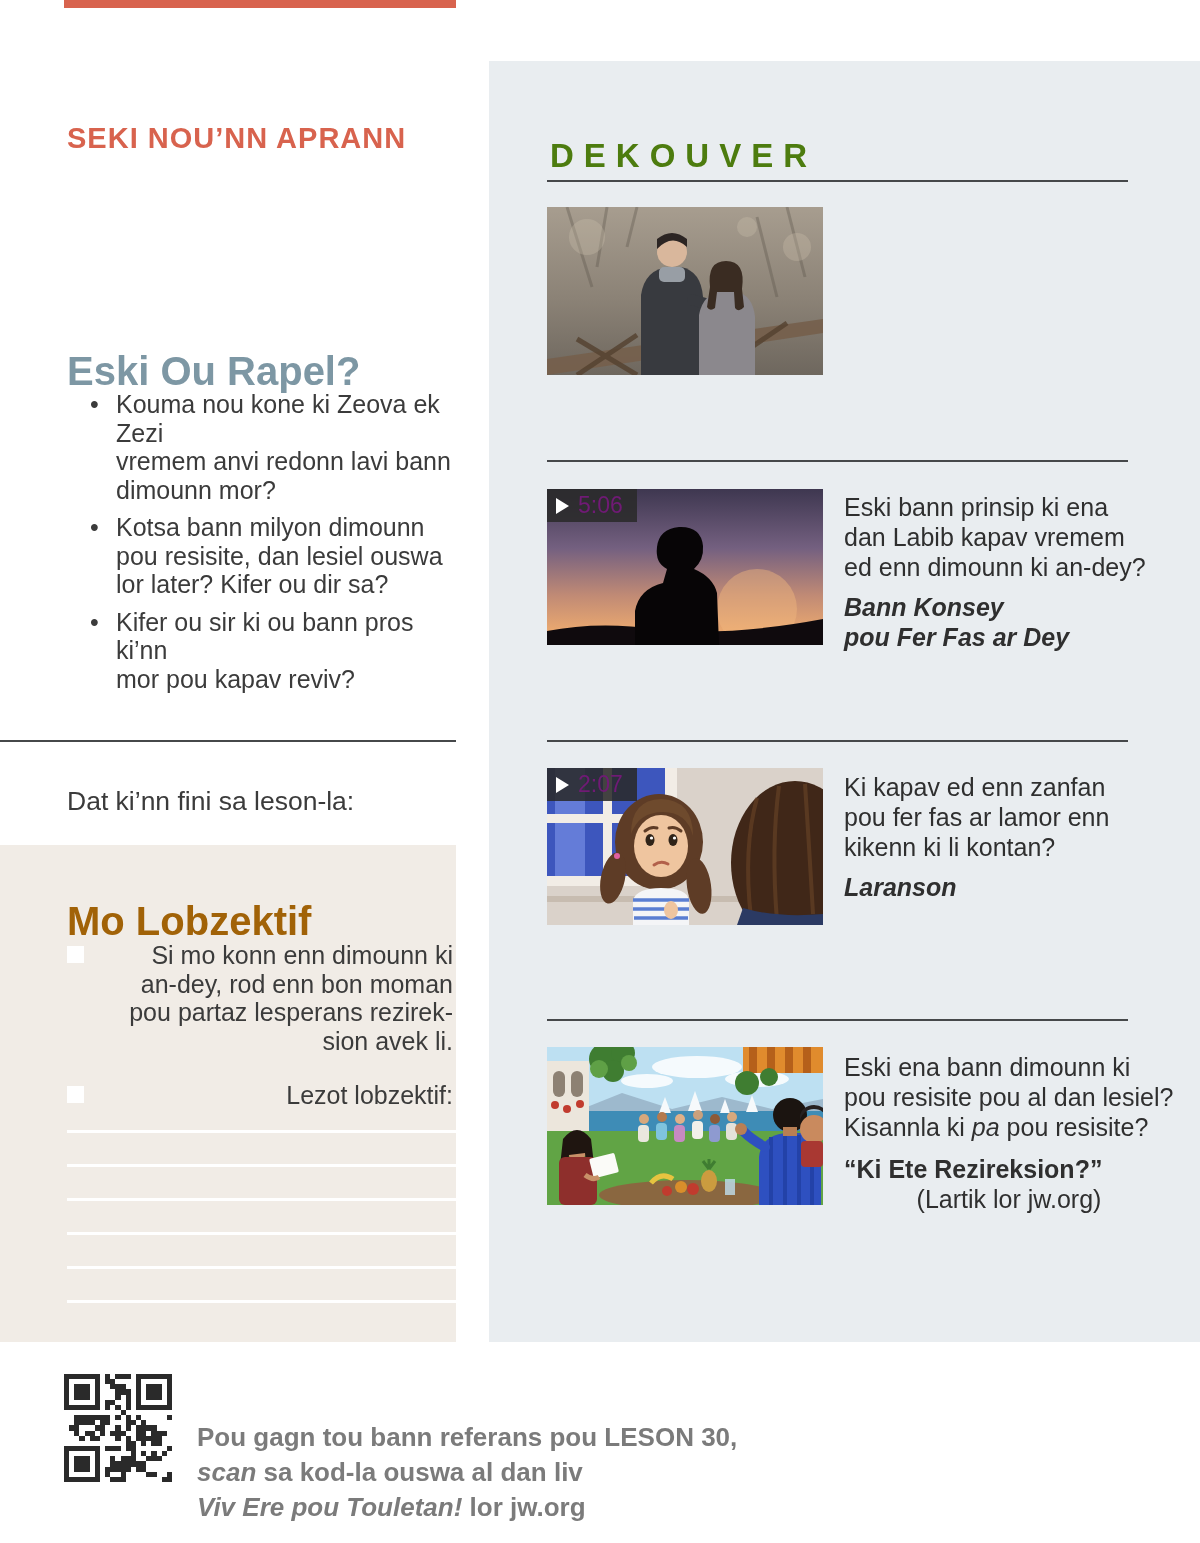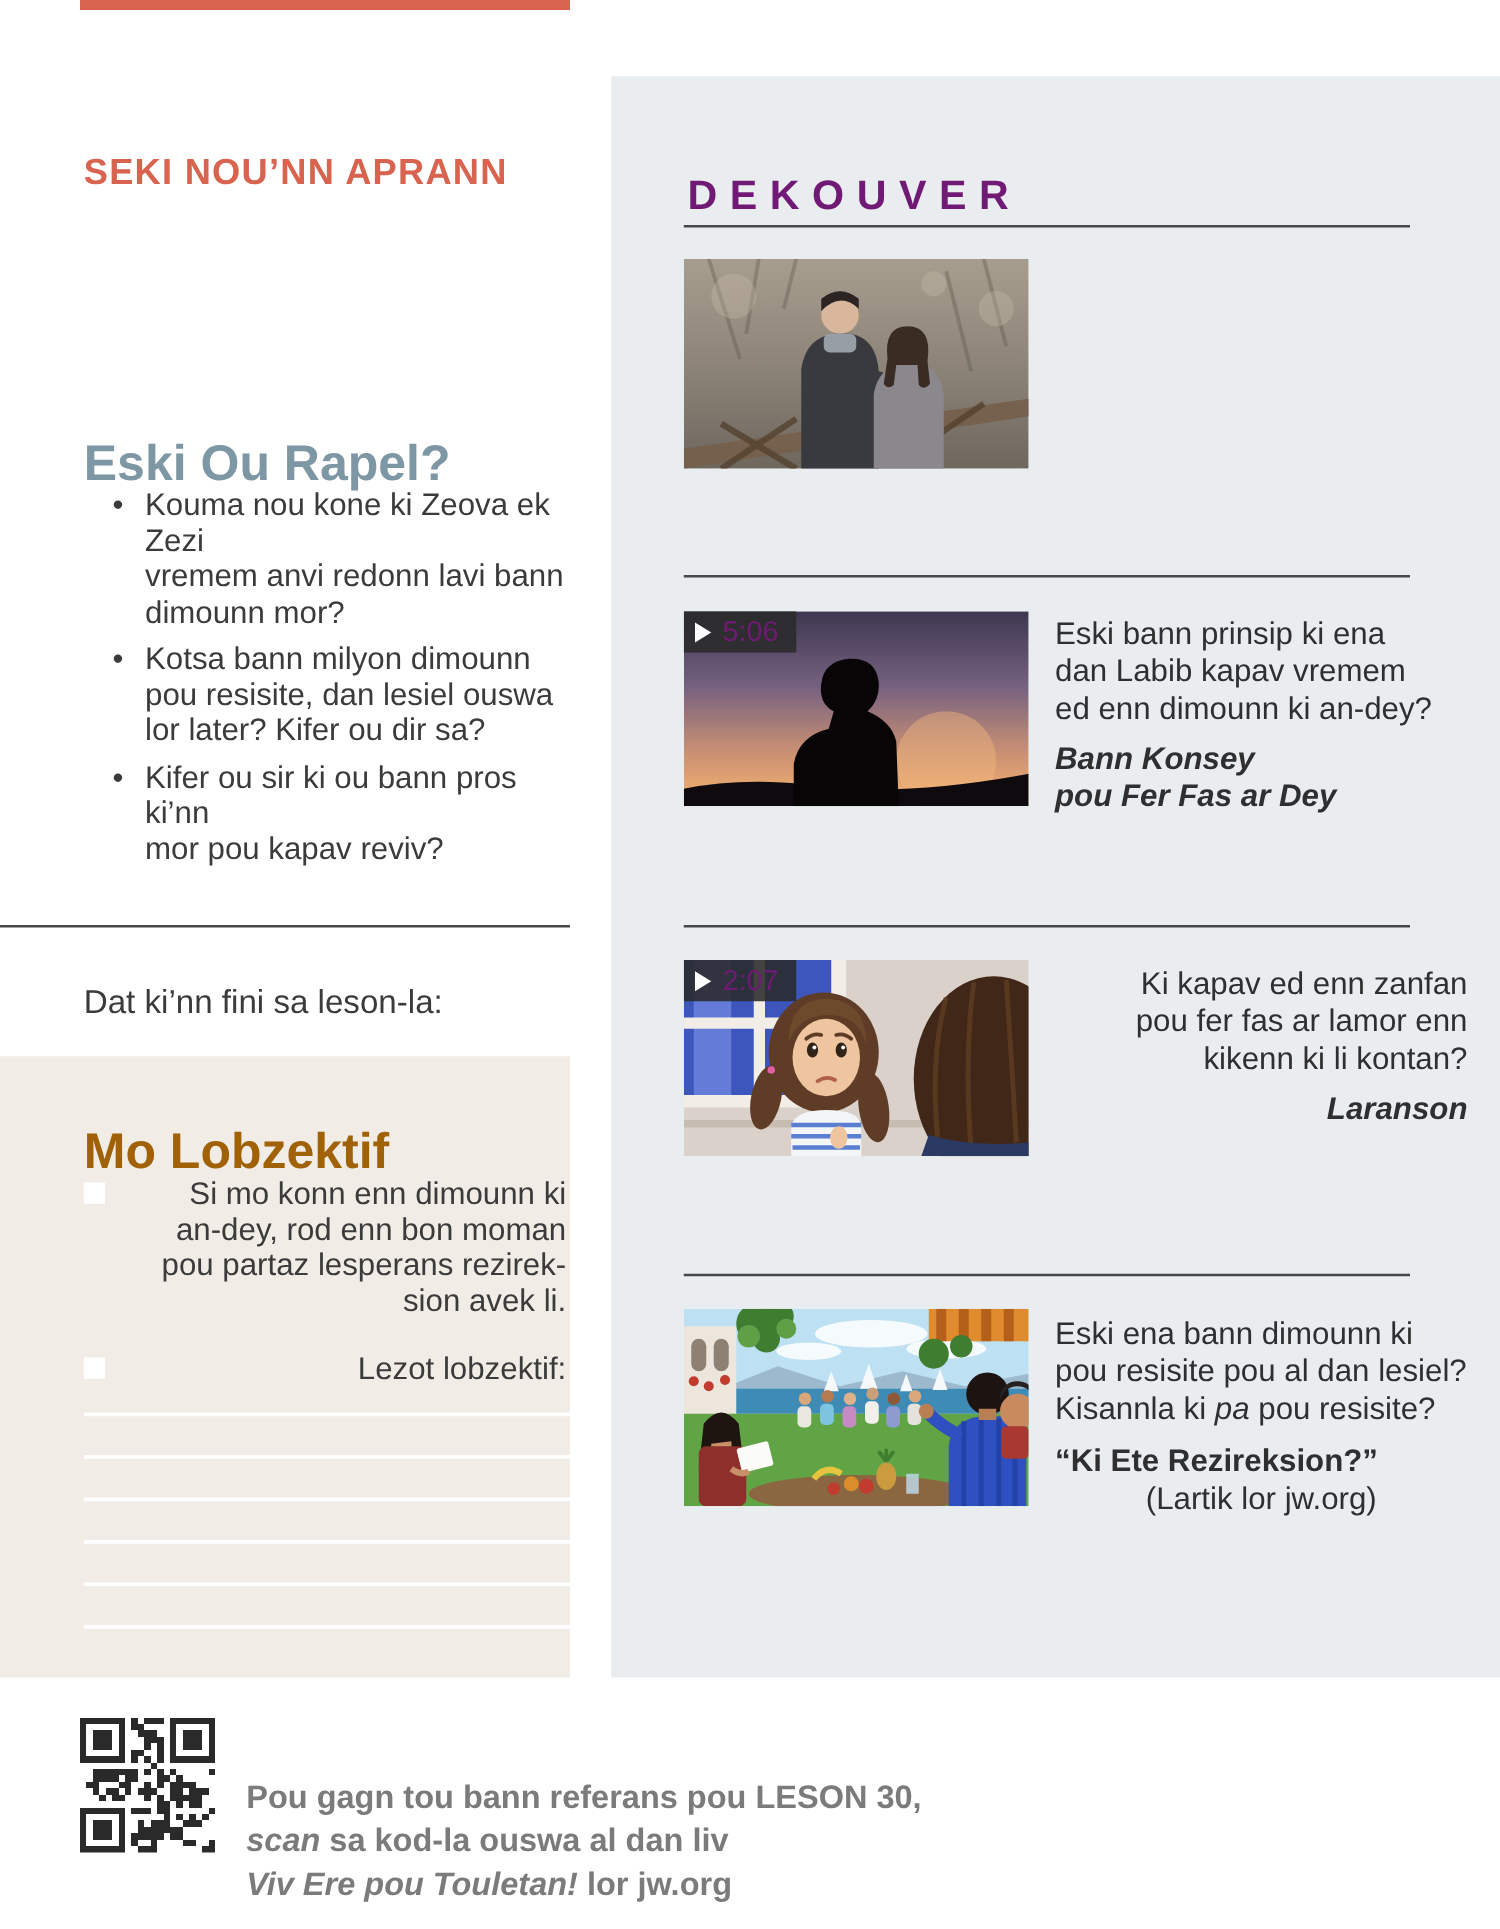--- a/index.html
+++ b/index.html
@@ -24,36 +24,36 @@
   .obj-row{left:67px;width:386px;display:grid;grid-template-columns:36px 1fr;
            font-size:25px;line-height:28.5px;text-align:right;}
   .obj-row-1{top:941px;}
   .obj-row-2{top:1081px;}
   .checkbox{width:17px;height:17px;background:#ffffff;margin-top:5px;}
   .ruled-lines{left:67px;top:1130px;width:389px;}
   .ruled-line{height:3px;background:#ffffff;margin-bottom:31px;}
 
   
   .panel{left:489px;top:61px;width:711px;height:1281px;background:#e9edf0;}
-  .discover-title{left:550px;top:110px;font-size:33px;font-weight:700;letter-spacing:10px;color:#701a75;}
+  .discover-title{left:550px;top:110px;font-size:33px;font-weight:700;letter-spacing:10px;color:#4d7c0f;}
   .rule{left:547px;width:581px;height:2px;background:#46484a;}
   .rule-1{top:180px;} .rule-2{top:460px;} .rule-3{top:740px;} .rule-4{top:1019px;}
   .thumb{left:547px;width:276px;overflow:hidden;cursor:pointer;}
   .thumb svg{display:block;width:100%;height:100%;}
   .thumb-1{top:207px;height:168px;}
   .thumb-2{top:489px;height:156px;}
   .thumb-3{top:768px;height:157px;}
   .thumb-4{top:1047px;height:158px;}
   .badge{position:absolute;top:0;left:0;display:flex;align-items:center;gap:9px;
          background:rgba(42,42,42,.88);color:#701a75;padding:0 14px 0 9px;height:33px;
          font-size:23px;box-sizing:border-box;}
   .play-tri{width:0;height:0;border-left:13px solid #fff;border-top:8px solid transparent;
             border-bottom:8px solid transparent;}
   .itext{left:844px;width:330px;font-size:25px;line-height:30px;color:#2f2f2f;}
-  .itext-1{top:212px;} .itext-2{top:492px;} .itext-3{top:772px;text-align:right;} .itext-4{top:1052px;}
+  .itext-1{top:212px;} .itext-2{top:492px;} .itext-3{top:772px;} .itext-4{top:1052px;}
   .iref{margin-top:12px;font-weight:700;}
   .iref .norm{font-weight:400;}
   .iref .norm-block{display:block;font-weight:400;text-align:center;}
   .ititle{margin-top:10px;font-weight:700;font-style:italic;}
   .ital{font-style:italic;}
 
   
   .qr{left:64px;top:1374px;width:108px;height:108px;}
   .qr svg{display:block;width:100%;height:100%;}
   .footer-text{left:197px;top:1420px;font-size:26px;line-height:35px;font-weight:700;color:#7b7b7b;}

